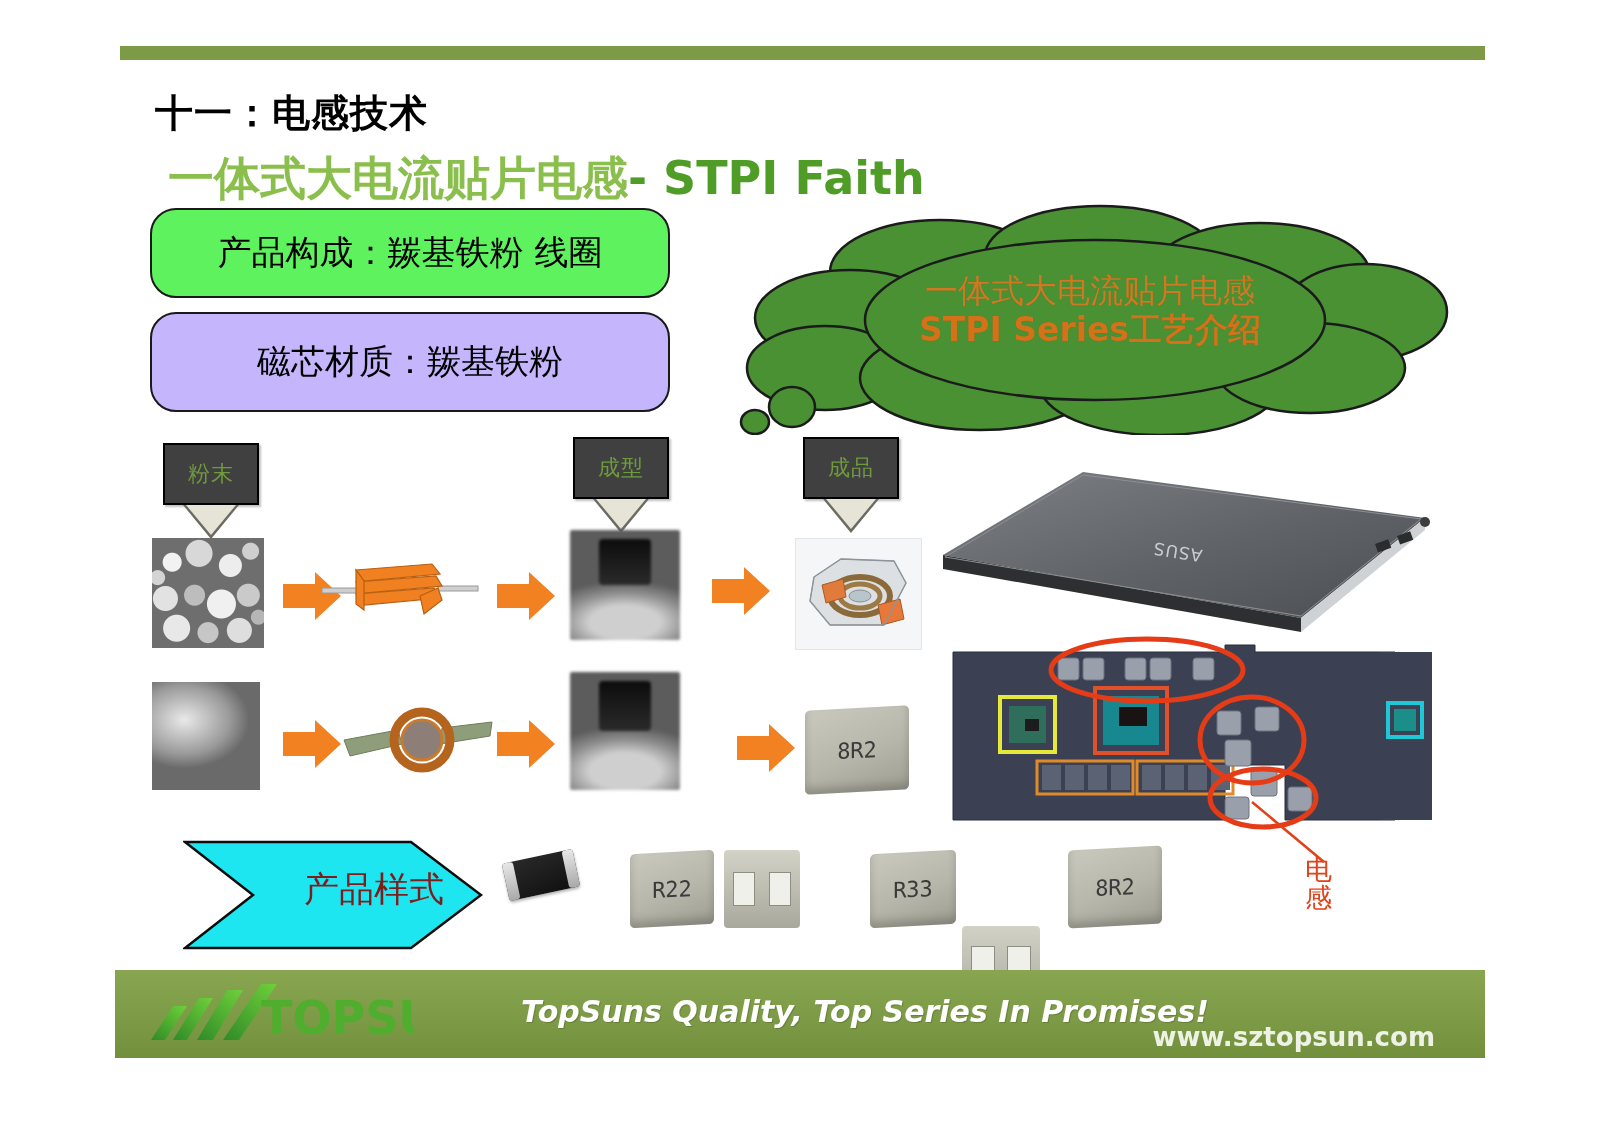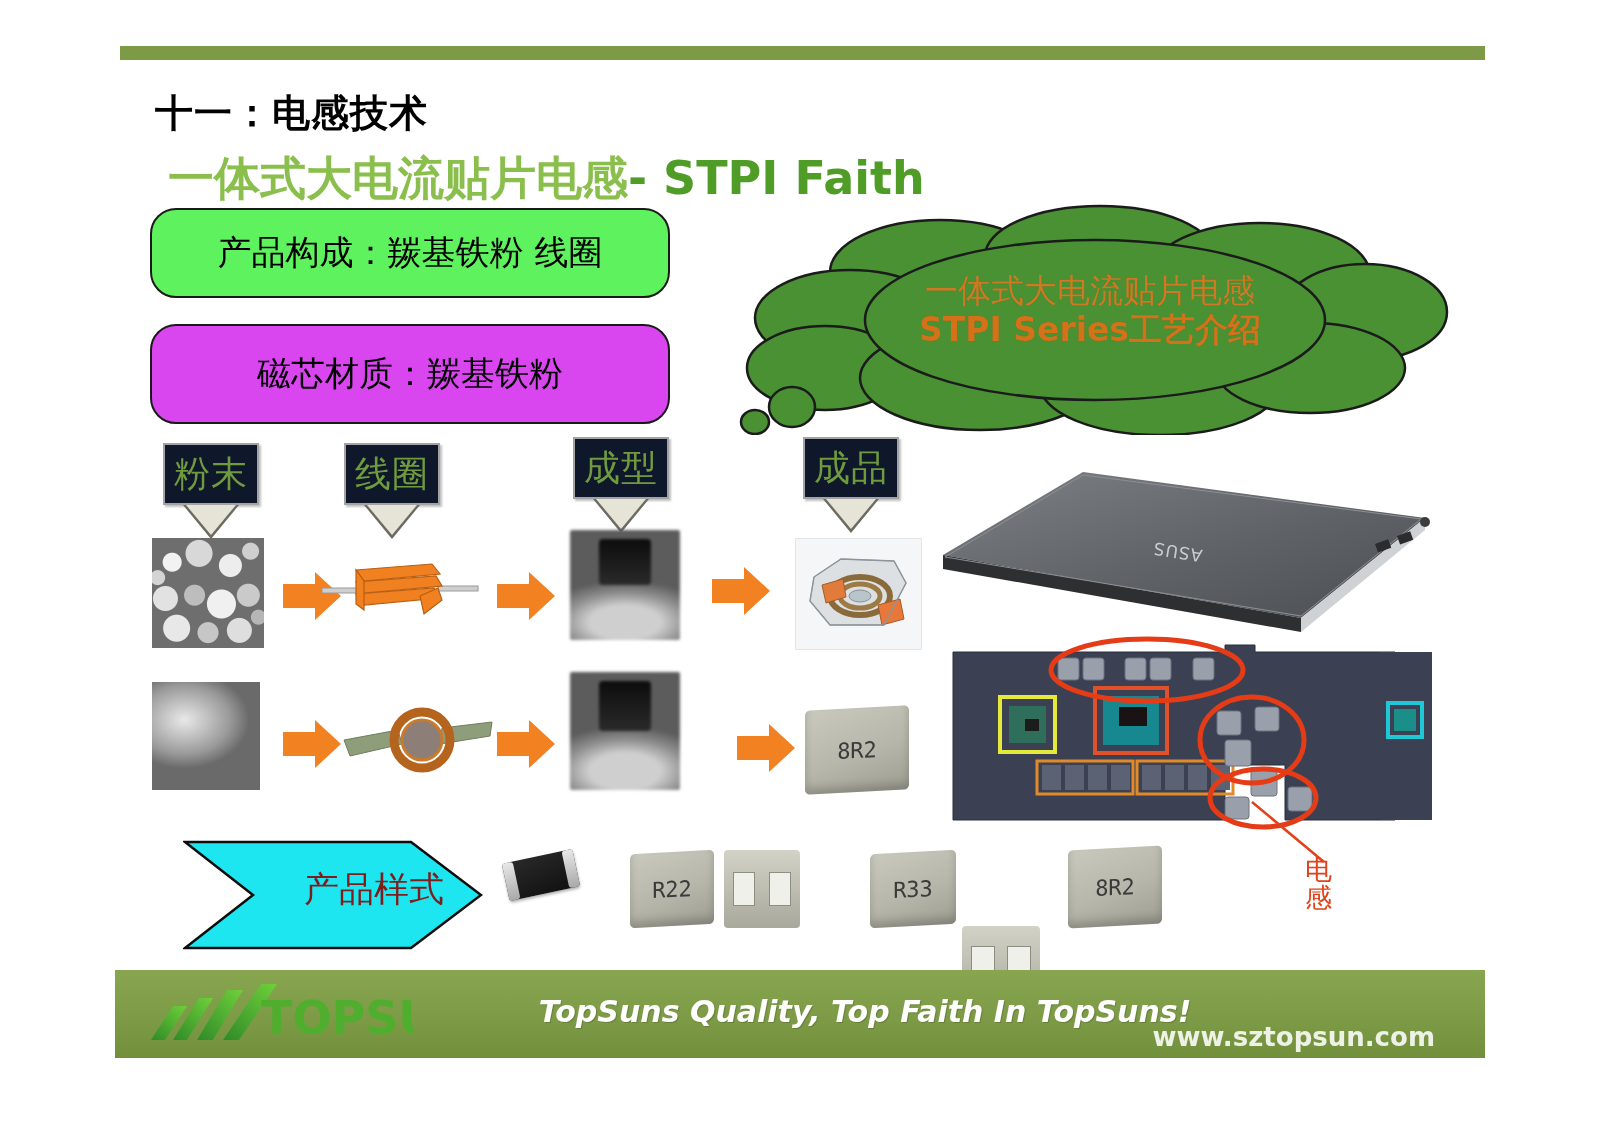--- a/index.html
+++ b/index.html
@@ -39,40 +39,40 @@
   .pill{
     position:absolute;
     border:2px solid #1a1a1a;
     border-radius:26px;
     display:flex;align-items:center;justify-content:center;
     font-size:34px;color:#000;
     font-family:"DejaVu Serif","Liberation Serif",serif;
     text-align:center;
   }
   .pill-green{left:150px;top:208px;width:516px;height:86px;background:#5ef25e;}
-  .pill-yellow{left:150px;top:324px;width:516px;height:96px;background:#d946ef;}
+  .pill-yellow{left:150px;top:312px;width:516px;height:96px;background:#c4b5fd;}
 
   
   .cloud-wrap{position:absolute;left:730px;top:200px;width:730px;height:235px;}
   .cloud-wrap svg{display:block;width:100%;height:100%;}
   .cloud-text{
     position:absolute;left:95px;top:72px;width:530px;
     text-align:center;line-height:1.18;
     font-size:33px;color:#d4721a;font-weight:bold;
     text-shadow:0 0 1px rgba(0,0,0,.15);
   }
   .cloud-text .l1{font-family:"DejaVu Serif","Liberation Serif",serif;font-weight:normal;color:#cf7a22;}
   .cloud-text .l2{font-family:"DejaVu Sans","Liberation Sans",sans-serif;font-weight:bold;color:#d4721a;}
 
   
   .stepbox{position:absolute;width:96px;}
   .stepbox .cap{
-    height:58px;border:2px solid #a3a3a3;background:#0f172a;
+    height:58px;border:2px solid #000000;background:#404040;
     display:flex;align-items:center;justify-content:center;
-    font-size:36px;color:#6f9a3d;letter-spacing:1px;
+    font-size:22px;color:#6f9a3d;letter-spacing:1px;
     font-family:"DejaVu Serif","Liberation Serif",serif;
     box-shadow:2px 2px 2px rgba(0,0,0,.25);
   }
   .stepbox .stemwrap{position:relative;width:96px;height:36px;}
   .stepbox .stemwrap .outline{
     position:absolute;left:20px;top:0;width:0;height:0;
     border-left:28px solid transparent;border-right:28px solid transparent;
     border-top:34px solid #6b6b62;
   }
   .stepbox .stemwrap .fill{
@@ -237,27 +237,20 @@
     </div>
   </div>
 
   <div class="stepbox" style="left:163px;top:443px;">
     <div class="cap">粉末</div>
     <div class="stemwrap">
       <div class="outline"></div>
         <div class="fill"></div>
     </div>
   </div>
-  <div class="stepbox" style="left:344px;top:443px;">
-    <div class="cap">线圈</div>
-    <div class="stemwrap">
-      <div class="outline"></div>
-        <div class="fill"></div>
-    </div>
-  </div>
   <div class="stepbox" style="left:573px;top:437px;">
     <div class="cap">成型</div>
     <div class="stemwrap">
       <div class="outline"></div>
         <div class="fill"></div>
     </div>
   </div>
   <div class="stepbox" style="left:803px;top:437px;">
     <div class="cap">成品</div>
     <div class="stemwrap">
@@ -452,17 +445,17 @@
         </defs>
         <g fill="url(#lg1)">
           <polygon points="8,60 30,26 44,26 22,60"></polygon>
           <polygon points="30,60 56,18 70,18 44,60"></polygon>
           <polygon points="54,60 84,10 100,10 70,60"></polygon>
           <polygon points="80,60 118,4 134,4 96,60"></polygon>
         </g>
         <text x="118" y="54" fill="#4fae2e" font-size="46" font-weight="bold" font-family="'DejaVu Sans','Liberation Sans',sans-serif">TOPSUN</text>
       </svg>
     </div>
-    <div class="tagline">TopSuns Quality, Top Faith In TopSuns!</div>
+    <div class="tagline">TopSuns Quality, Top Series In Promises!</div>
     <div class="url">www.sztopsun.com</div>
   </div>
 
 </div>
 
 </body></html>

